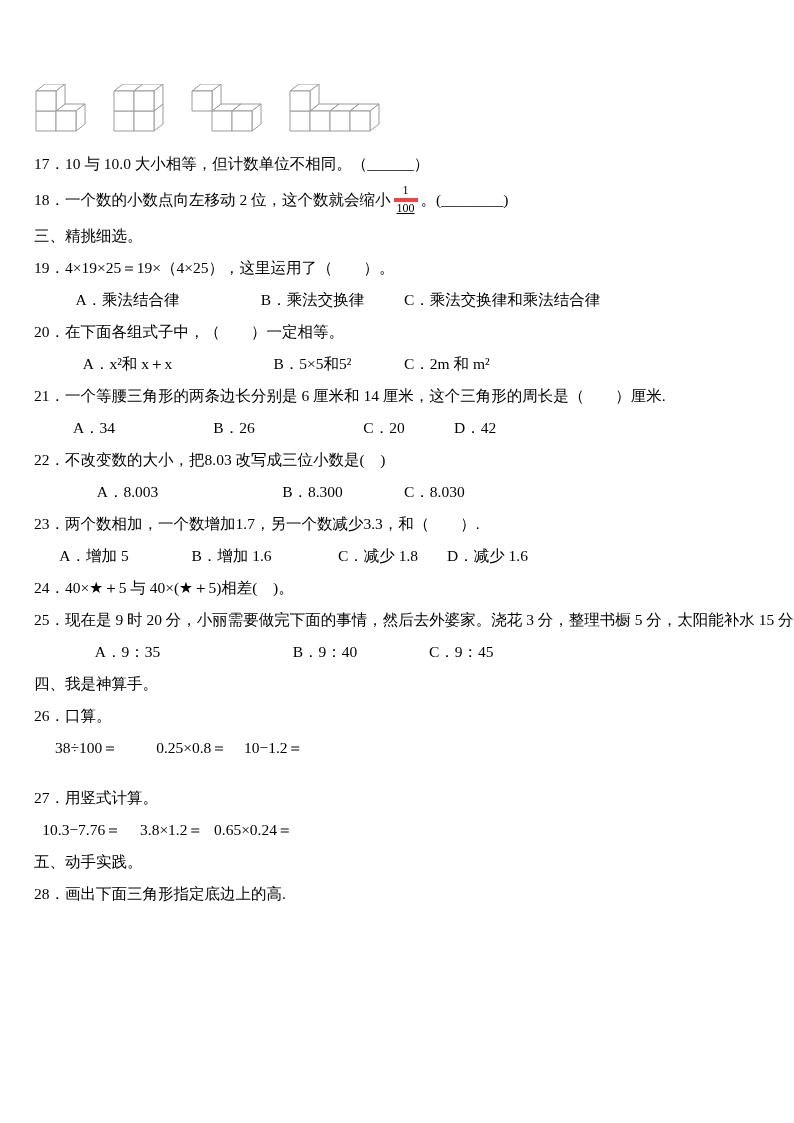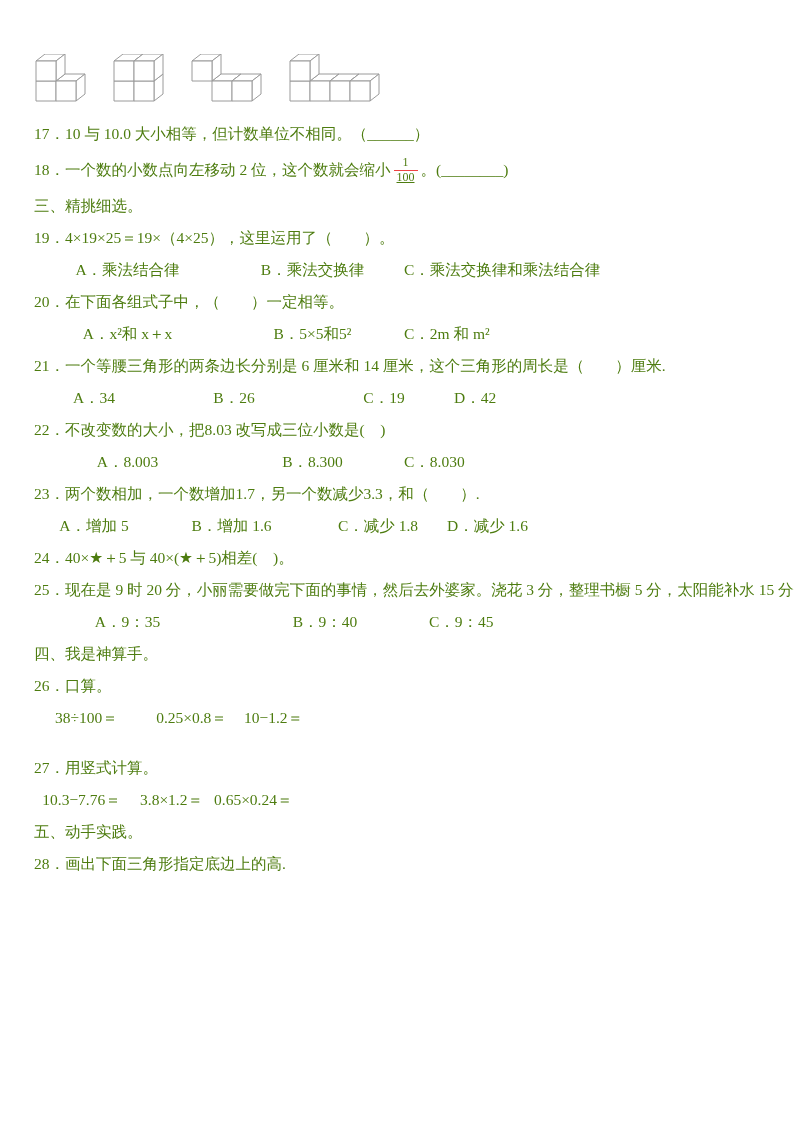--- a/index.html
+++ b/index.html
@@ -1,37 +1,37 @@
 <!DOCTYPE html>
 <html><head>
 <meta charset="utf-8">
 <style>
   html,body{margin:0;padding:0;background:#e8e8e8;}
   .sheet{
     width:794px;height:1123px;margin:0 auto;background:#ffffff;
-    box-sizing:border-box;padding:48px 34px 0 34px;
+    box-sizing:border-box;padding:78px 34px 0 34px;
     font-family:"Liberation Serif","DejaVu Sans",serif;
-    color:#4d7c0f;font-size:15.5px;position:relative;overflow:hidden;
+    color:#000000;font-size:15.5px;position:relative;overflow:hidden;
   }
   .figs{display:flex;align-items:flex-end;gap:16px;height:58px;margin-bottom:12px;}
   .figs svg{display:block;}
   .cube-face{fill:#ffffff;stroke:#9a9a9a;stroke-width:1;stroke-linejoin:round;}
   .ln{height:32px;display:flex;align-items:center;white-space:pre;}
   .ln.tall{height:40px;text-align:center;}
   .gap{height:18px;}
   .opts span{display:inline-block;text-align:center;}
   .w187{width:187px}.w183{width:183px}
   .w120{width:120px}.w160{width:160px}.w140{width:140px}
   .w155{width:155px}.w138{width:138px}
   .w77{width:77px}.w93{width:93px}.w208{width:208px}
   .w135{width:135px}.w105{width:105px}
   .w95{width:95px}.w85{width:85px}
   .frac{display:inline-flex;flex-direction:column;align-items:center;
         font-size:12px;line-height:1.15;vertical-align:middle;margin:0 3px;}
-  .frac .fden{border-top:1px solid #ef4444;padding:0 3px;text-decoration:underline;}
+  .frac .fden{border-top:4px solid #ef4444;padding:0 3px;text-decoration:underline;}
   .frac .fnum{padding:0 3px;}
 </style>
 </head>
 <body>
 
 <svg width="0" height="0" style="position:absolute" aria-hidden="true">
   <defs>
     <g id="cube">
       <polygon class="cube-face" points="0,7 9,0 29,0 20,7"></polygon>
       <polygon class="cube-face" points="20,7 29,0 29,20 20,27"></polygon>
@@ -92,21 +92,21 @@
   <div class="ln opts">
     <span class="w187">A．x²和 x＋x</span>
     <span class="w183">B．5×5和5²</span>
     <span>C．2m 和 m²</span>
   </div>
 
   <div class="ln">21．一个等腰三角形的两条边长分别是 6 厘米和 14 厘米，这个三角形的周长是（　　）厘米.</div>
   <div class="ln opts">
     <span class="w120">A．34</span>
     <span class="w160">B．26</span>
-    <span class="w140">C．19</span>
+    <span class="w140">C．20</span>
     <span>D．42</span>
   </div>
 
   <div class="ln">22．不改变数的大小，把8.03 改写成三位小数是(　)</div>
   <div class="ln opts">
     <span class="w187">A．8.003</span>
     <span class="w183">B．8.300</span>
     <span>C．8.030</span>
   </div>
 

